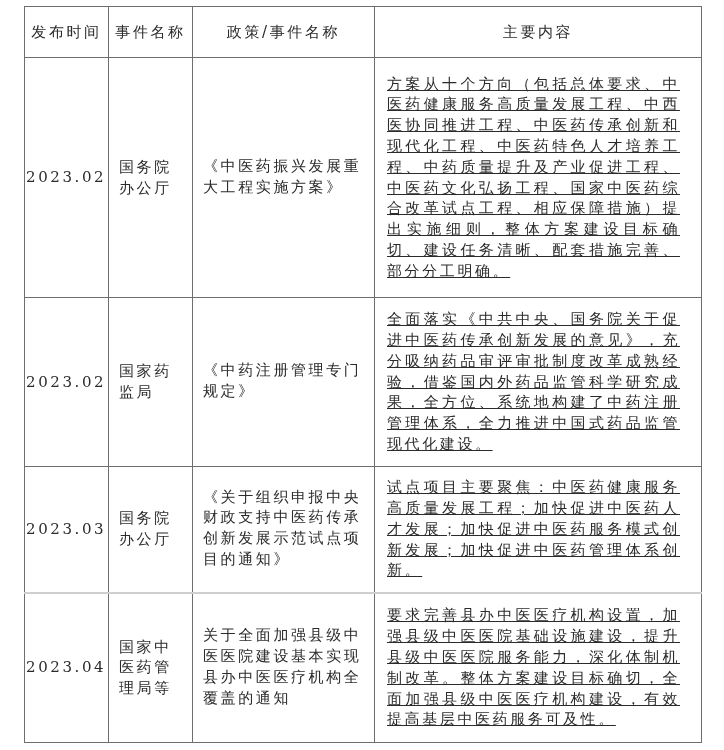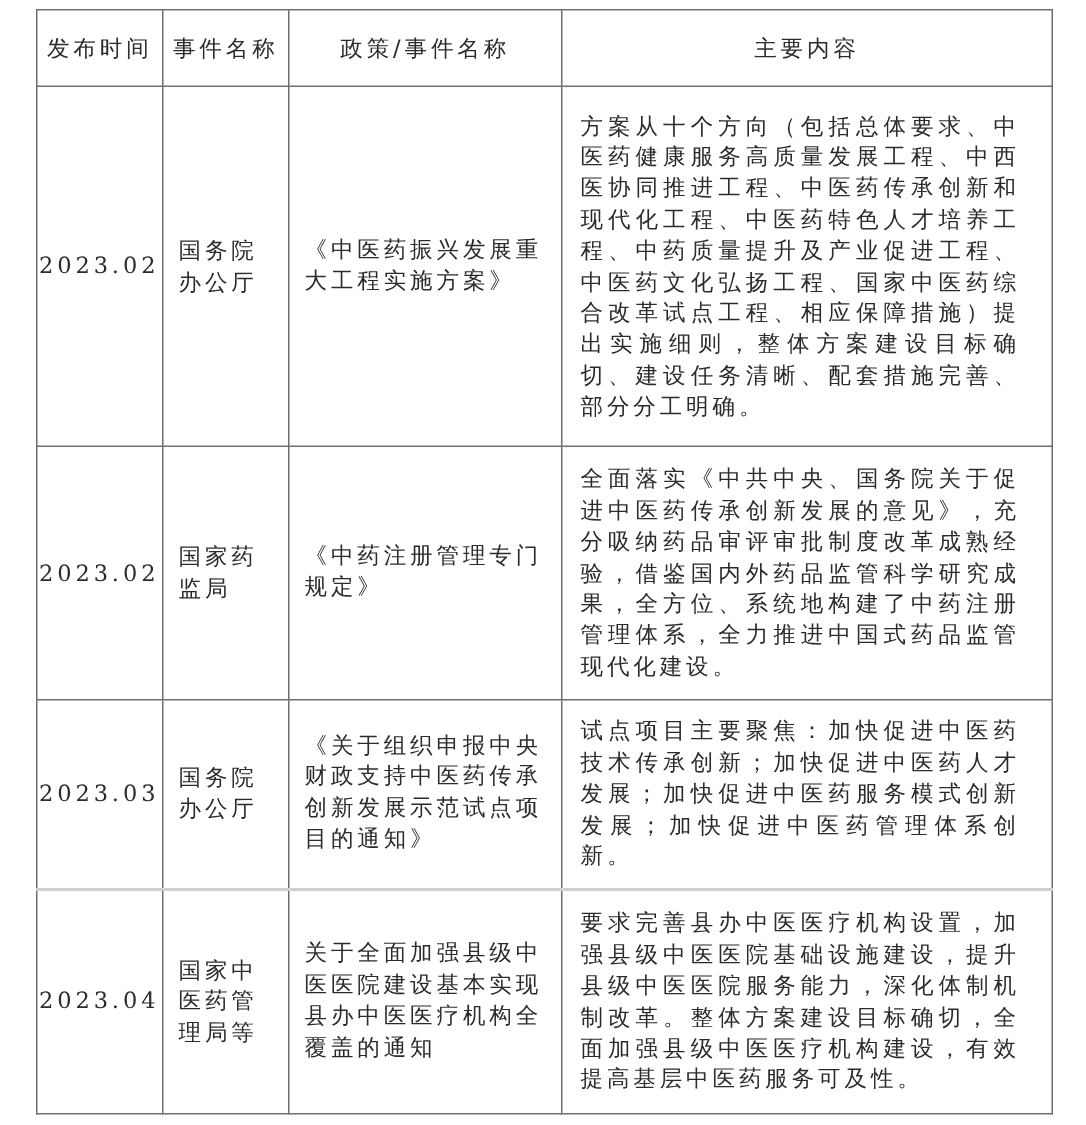--- a/index.html
+++ b/index.html
@@ -11,21 +11,21 @@
                    font-size: 15px; line-height: 20.8px; letter-spacing: 2.6px; color: #2b2b2b; }
     th { text-align: center; vertical-align: middle; padding: 2px 4px; margin-left: 29px; }
     td { vertical-align: middle; }
     col.c1 { width: 84px; } col.c2 { width: 84px; } col.c3 { width: 182px; } col.c4 { width: 327px; }
     tr.head { height: 51px; }
     tr.r1 { height: 240px; } tr.r2 { height: 169px; } tr.r3 { height: 126px; } tr.r4 { height: 150px; }
     td.date { font-family: "DejaVu Serif", "Liberation Serif", serif;
               letter-spacing: 0.5px; font-size: 15px; }
     td.unit { padding: 0 6px 0 10px; }
     td.title { padding: 0 6px 2px 10px; }
-    td.content { padding: 2px 21px 2px 12px; text-align: justify; }
+    td.content { padding: 2px 21px 2px 12px; text-align: justify; text-decoration: underline; }
     tr.r3 td, tr.r4 td { border-top-color: #c8c8c8; margin-top: 28px; }
     tr.r4 td { border-top: 2px solid #cfcfcf; }
   </style>
 </head>
 <body>
 
 <table class="policy">
   <colgroup>
       <col class="c1">
       <col class="c2">
@@ -48,21 +48,21 @@
   <tr class="r2">
     <td class="date">2023.02</td>
     <td class="unit">国家药监局</td>
     <td class="title">《中药注册管理专门规定》</td>
     <td class="content">全面落实《中共中央、国务院关于促进中医药传承创新发展的意见》，充分吸纳药品审评审批制度改革成熟经验，借鉴国内外药品监管科学研究成果，全方位、系统地构建了中药注册管理体系，全力推进中国式药品监管现代化建设。</td>
   </tr>
   <tr class="r3">
     <td class="date">2023.03</td>
     <td class="unit">国务院办公厅</td>
     <td class="title">《关于组织申报中央财政支持中医药传承创新发展示范试点项目的通知》</td>
-    <td class="content">试点项目主要聚焦：加快促进中医药技术传承创新；加快促进中医药人才发展；加快促进中医药服务模式创新发展；加快促进中医药管理体系创新。</td>
+    <td class="content">试点项目主要聚焦：中医药健康服务高质量发展工程；加快促进中医药人才发展；加快促进中医药服务模式创新发展；加快促进中医药管理体系创新。</td>
   </tr>
   <tr class="r4">
     <td class="date">2023.04</td>
     <td class="unit">国家中医药管理局等</td>
     <td class="title">关于全面加强县级中医医院建设基本实现县办中医医疗机构全覆盖的通知</td>
     <td class="content">要求完善县办中医医疗机构设置，加强县级中医医院基础设施建设，提升县级中医医院服务能力，深化体制机制改革。整体方案建设目标确切，全面加强县级中医医疗机构建设，有效提高基层中医药服务可及性。</td>
   </tr>
 </tbody>
   </table>
 

